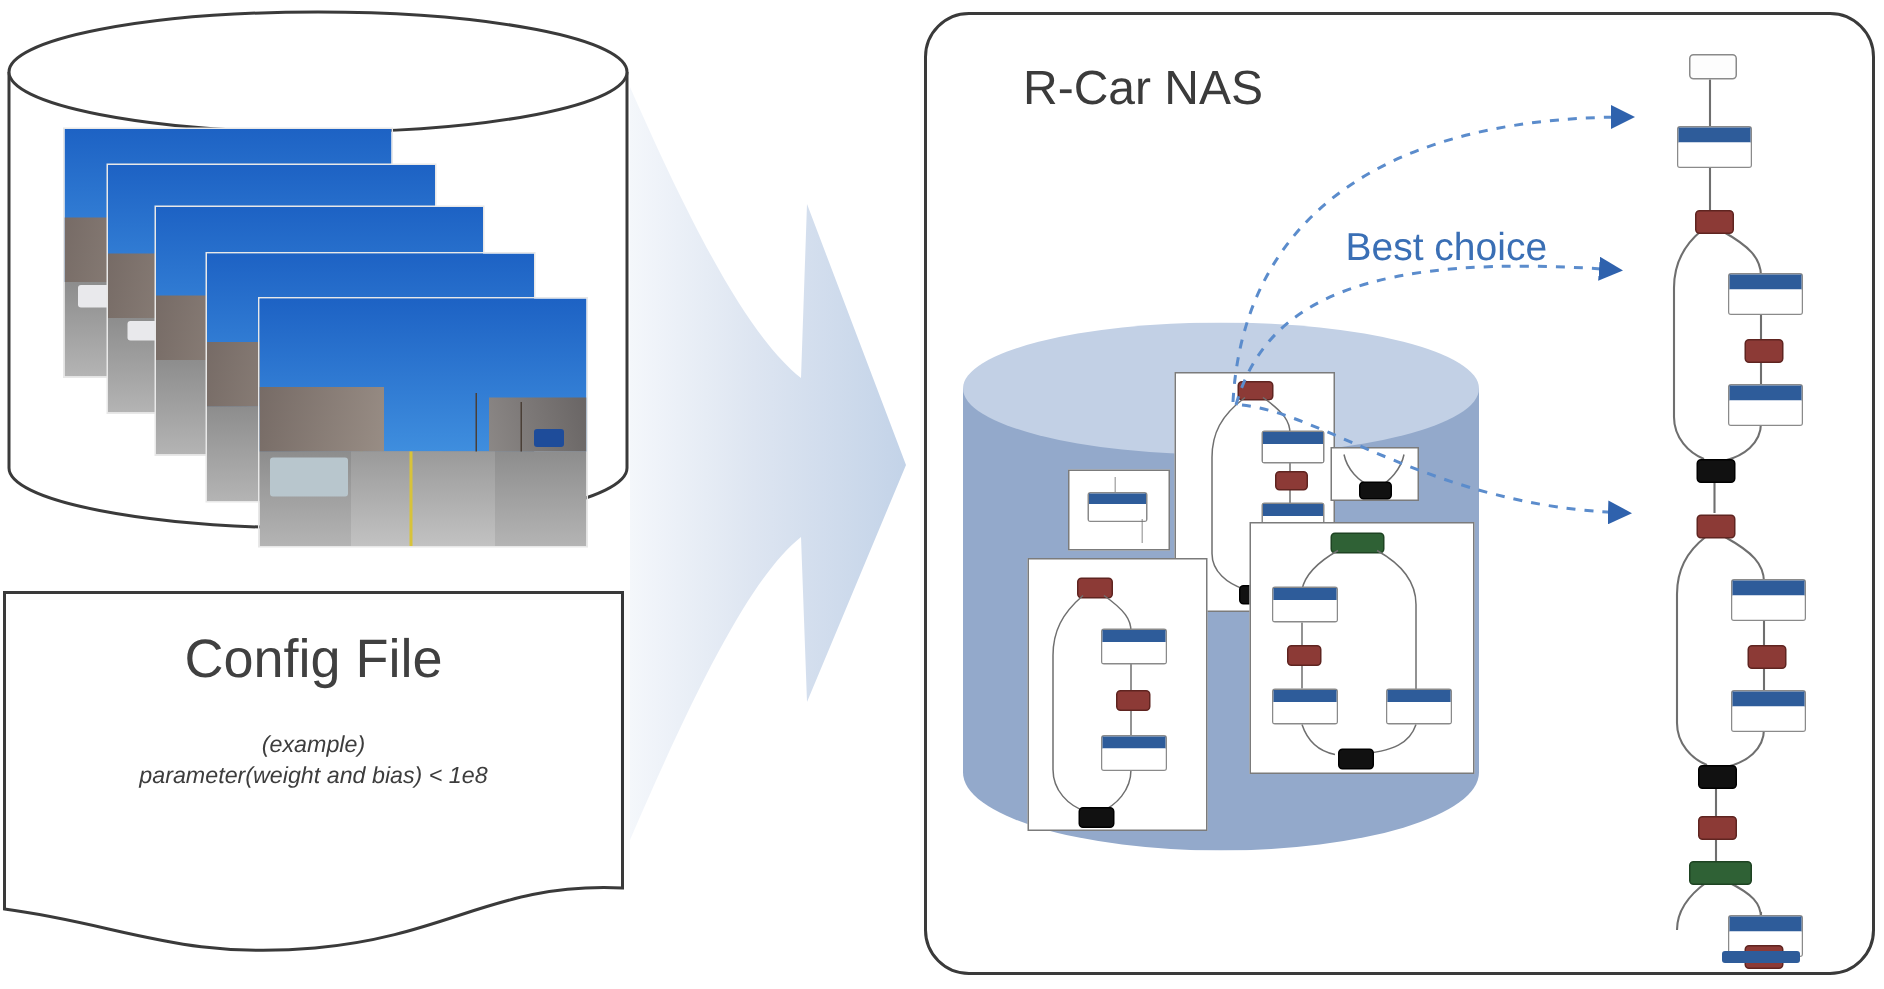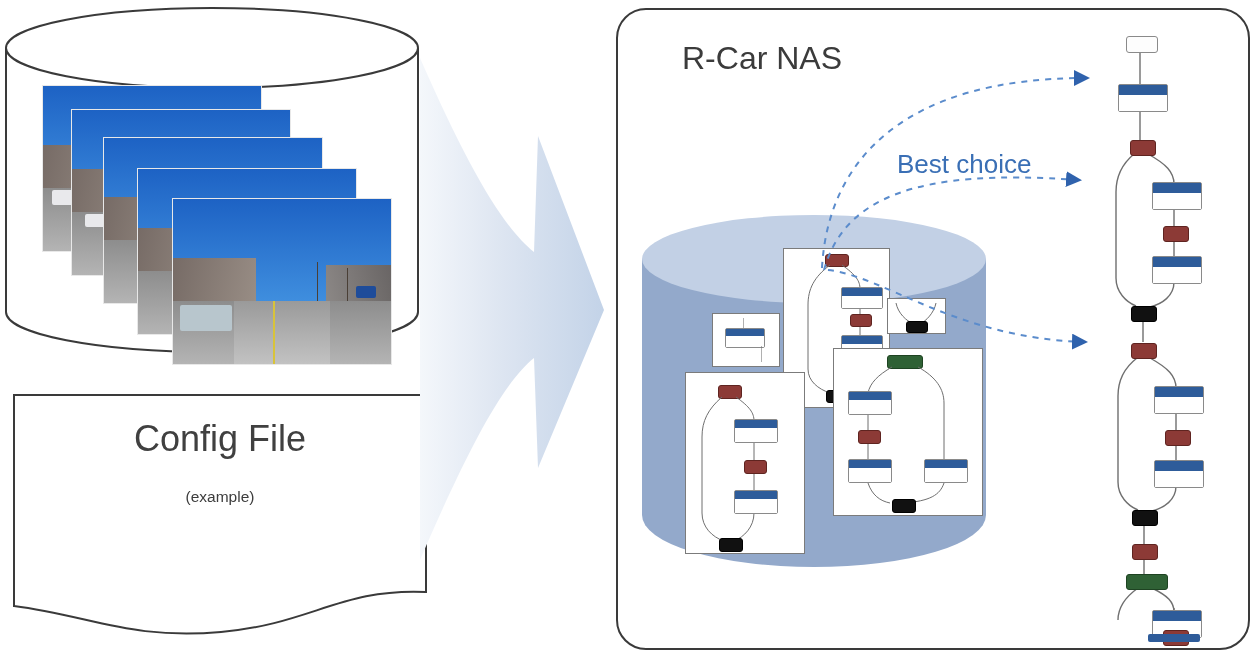--- a/index.html
+++ b/index.html
@@ -23,26 +23,26 @@
       background:linear-gradient(100deg,#7a6a60,#9d8d80);opacity:.95;}
   .photo .bldgR{position:absolute;right:0;bottom:38%;width:30%;height:22%;
       background:linear-gradient(260deg,#6f6258,#94877c);opacity:.9;}
   .photo .road{position:absolute;left:28%;bottom:0;width:44%;height:38%;
       background:linear-gradient(#9a9a9a,#c2c2c2);}
   .photo .line{position:absolute;background:#d8c33a;width:2px;}
   .photo .car{position:absolute;background:#e9e9ec;border-radius:2px;}
   .photo .tree{position:absolute;background:#4a3f36;width:1px;}
 
   
-  #config-file{left:11px;top:392px;width:418px;height:252px;}
+  #config-file{left:0;top:392px;width:418px;height:252px;}
   #config-file svg{position:absolute;left:0;top:0;}
   #config-title{position:absolute;left:0;top:26px;width:418px;text-align:center;
      font-size:36px;color:#404040;}
   #config-lines{position:absolute;left:0;top:94px;width:418px;text-align:center;
-     font-size:15.5px;line-height:21px;color:#3d3d3d;}
+     font-size:15.5px;line-height:21px;color:#3d3d3d;font-style:italic;}
 
   
   #flow-arrow{left:418px;top:52px;width:224px;height:570px;}
 
   
   #nas-panel{left:616px;top:8px;width:634px;height:642px;
      border:2.2px solid #3a3a3a;border-radius:30px;background:#fff;box-sizing:border-box;}
   #nas-title{position:absolute;left:682px;top:40px;font-size:32px;color:#3b3b3b;}
   #best-choice-label{position:absolute;left:897px;top:105px;font-size:26px;color:#3a6fb5;margin-top:44px;}
 
@@ -131,20 +131,21 @@
   </div>
 </div>
 
 <div class="abs" id="config-file">
   <svg width="418" height="252" viewBox="0 0 418 252">
     <path d="M3 3 L415 3 L415 200 C330 196 300 232 210 240 C120 248 80 224 3 214 Z" fill="#ffffff" stroke="#3a3a3a" stroke-width="2"></path>
   </svg>
   <div id="config-title">Config File</div>
   <div id="config-lines">
     <div>(example)</div>
+    <div>parameter(weight and bias) &lt; 1e8</div>
   </div>
 </div>
 
 <svg class="abs" id="flow-arrow" width="224" height="570" viewBox="0 0 224 570">
   <defs>
     <linearGradient id="arrGrad" x1="0" y1="0" x2="1" y2="0">
       <stop offset="0%" stop-color="#f4f7fb"></stop>
       <stop offset="45%" stop-color="#dde5f1"></stop>
       <stop offset="100%" stop-color="#c3d3e8"></stop>
     </linearGradient>

